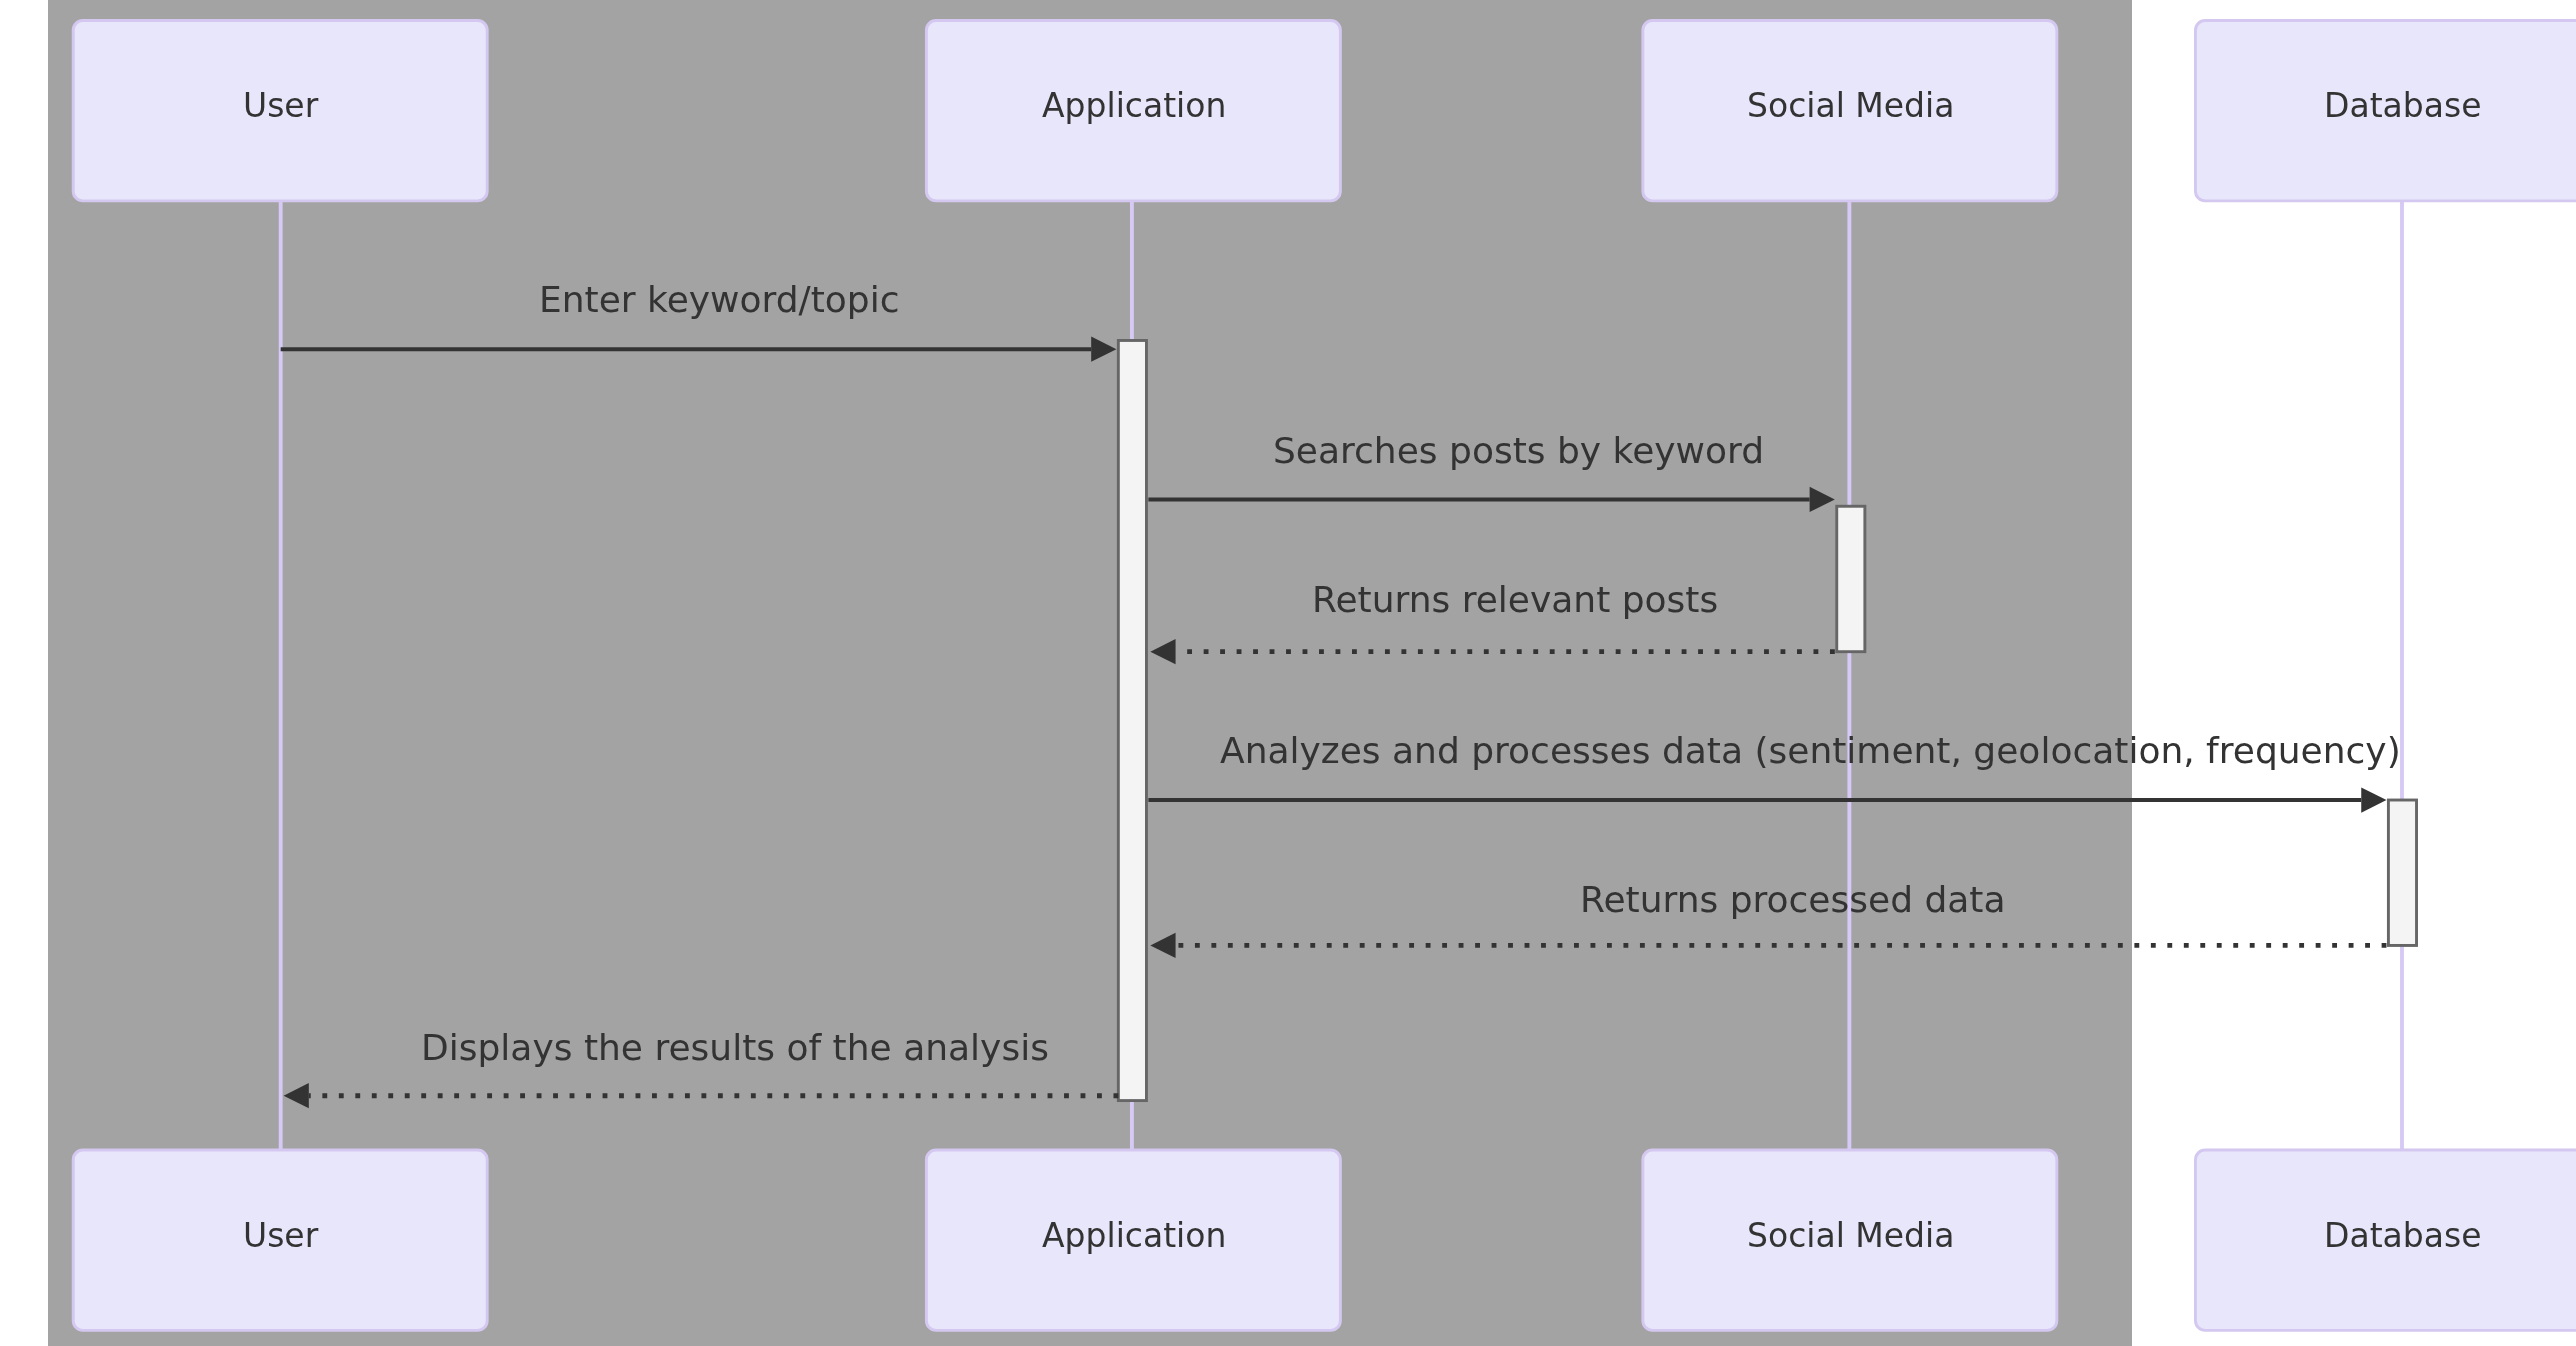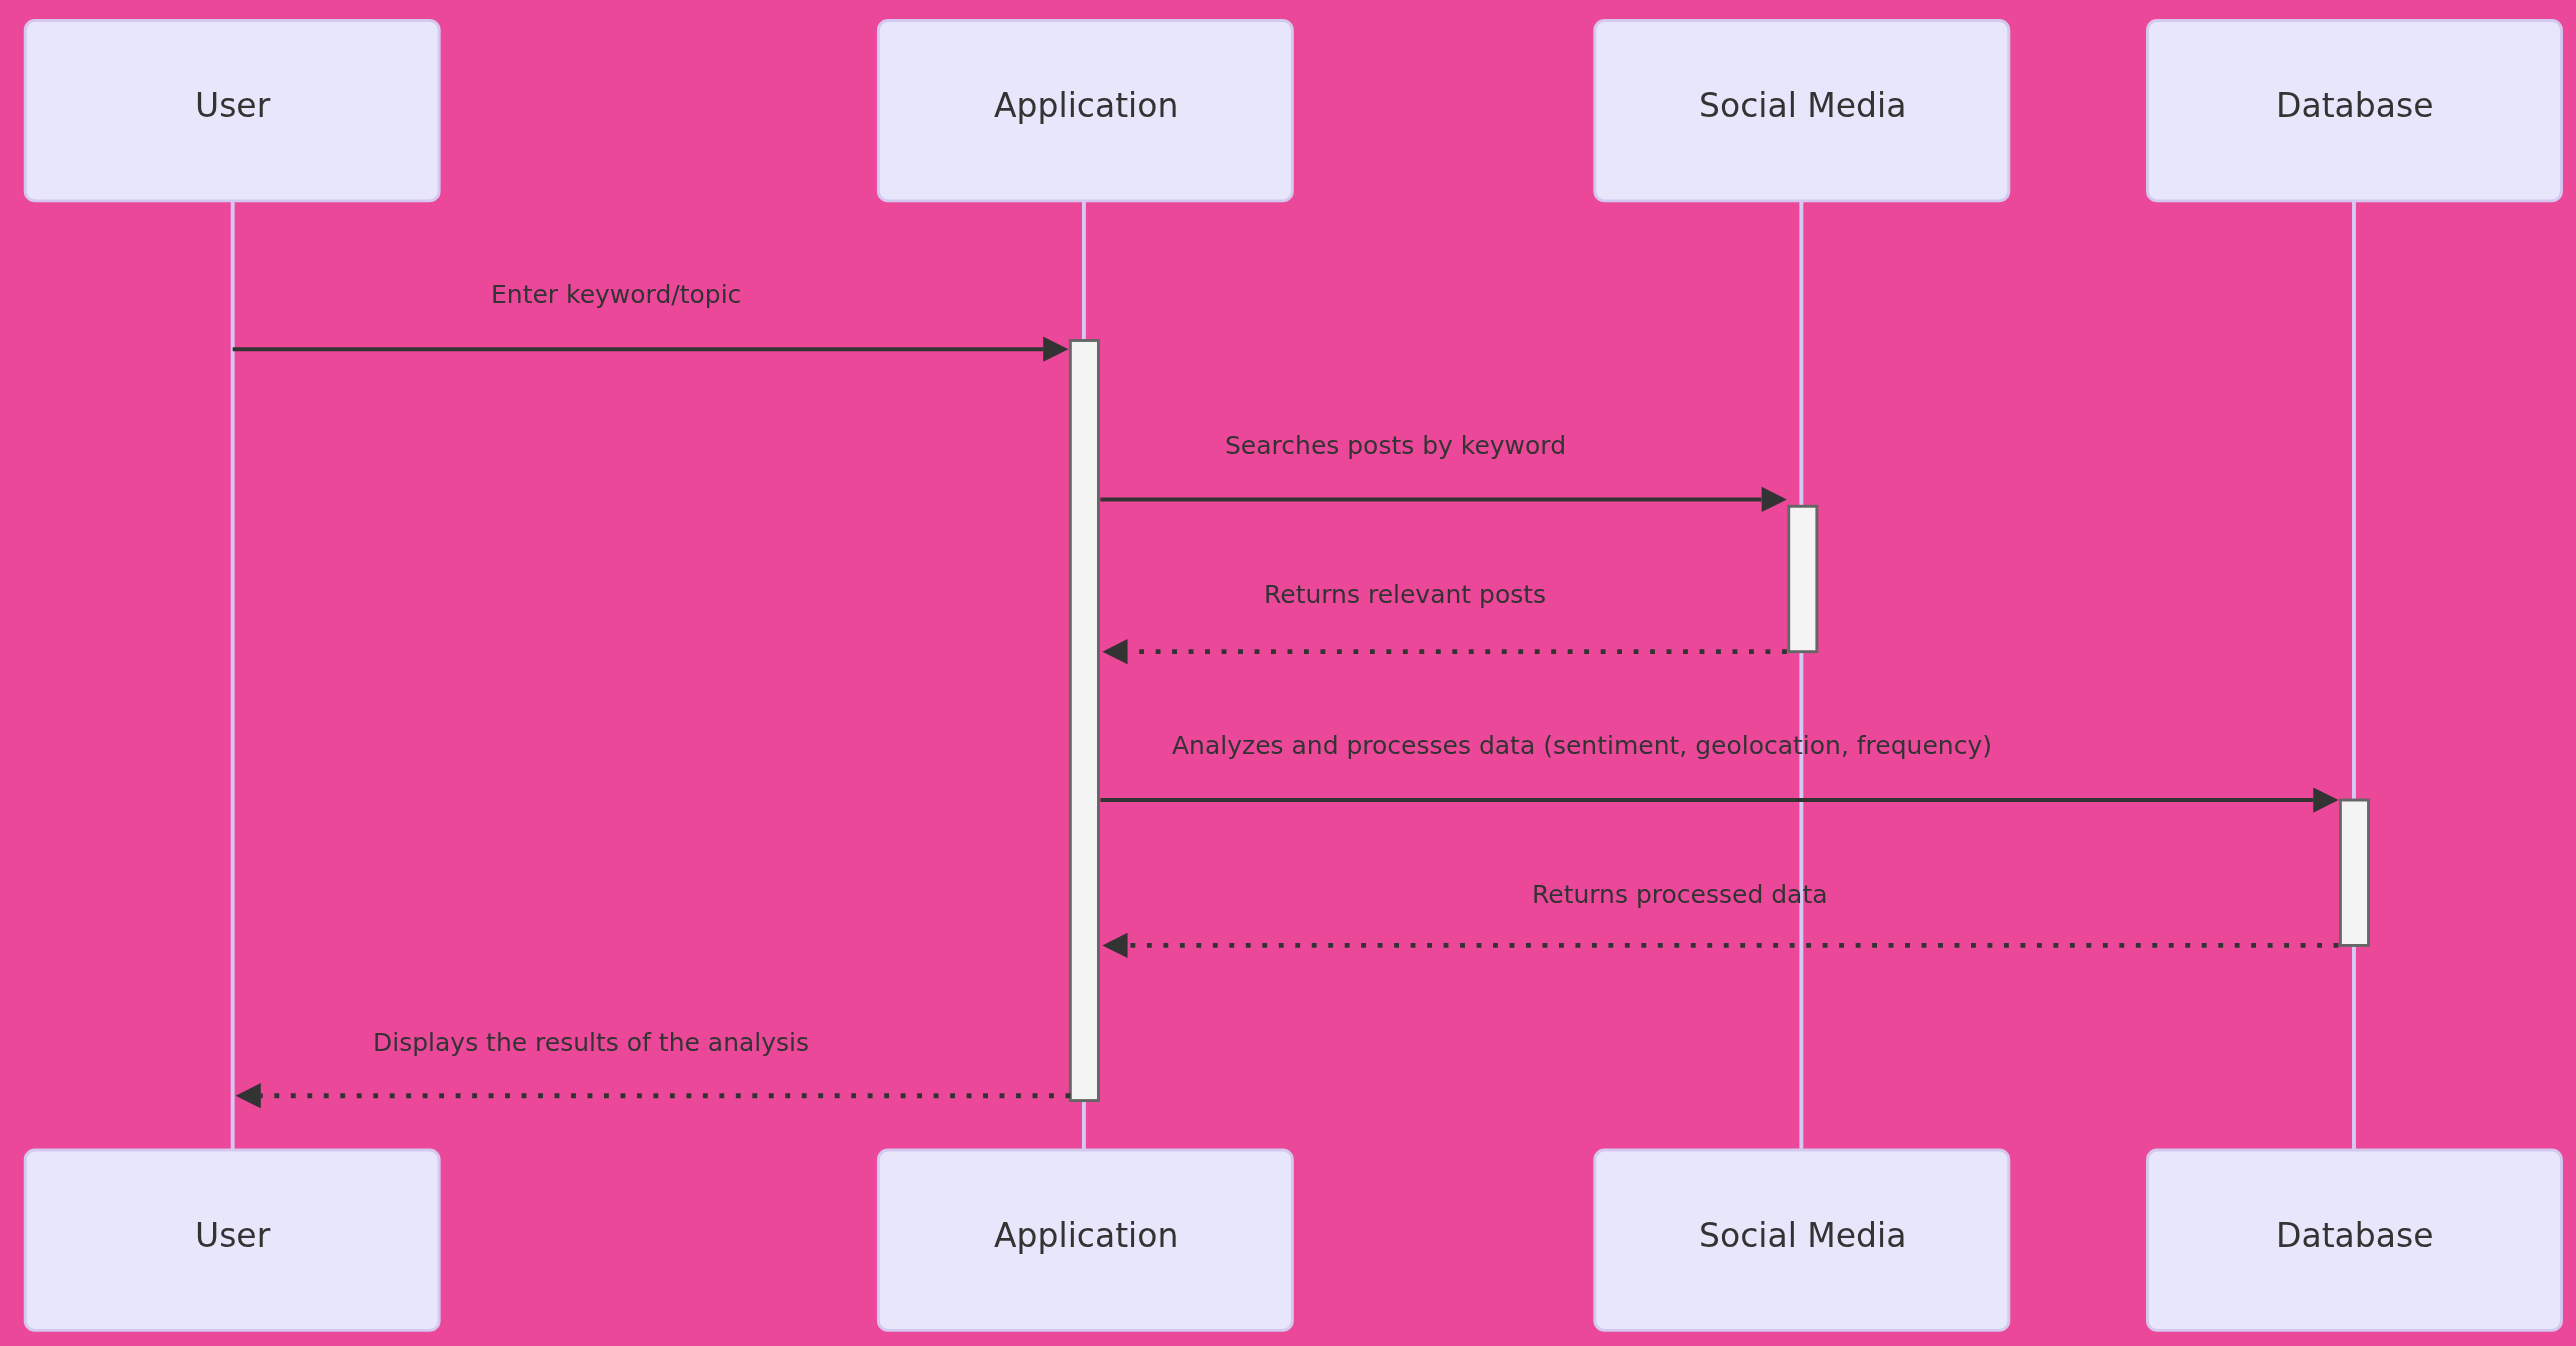--- a/index.html
+++ b/index.html
@@ -8,23 +8,24 @@
     background: #ffffff;
   }
   body {
     font-family: "DejaVu Sans", sans-serif;
     width: 2576px;
     height: 1347px;
     overflow: hidden;
   }
   #diagram-root {
     position: relative;
-    width: 2576px;
+    width: 2084px;
     height: 1347px;
-    background: #ec4899;
+    background: #a3a3a3;
+    margin-left: 48px;
   }
   #diagram-svg {
     position: absolute;
     left: 0;
     top: 0;
     width: 2576px;
     height: 1347px;
   }
   .participant-label,
   .message-label {
@@ -33,21 +34,21 @@
     color: #333333;
     white-space: nowrap;
     pointer-events: none;
   }
   .participant-label {
     font-size: 33px;
     text-align: center;
     line-height: 1;
   }
   .message-label {
-    font-size: 25px;
+    font-size: 36px;
     text-align: center;
     line-height: 1;
   }
 </style>
 </head>
 <body>
 
 <div id="diagram-root">
   <svg id="diagram-svg" viewBox="0 0 2657 1389" xmlns="http://www.w3.org/2000/svg">
     <defs>

